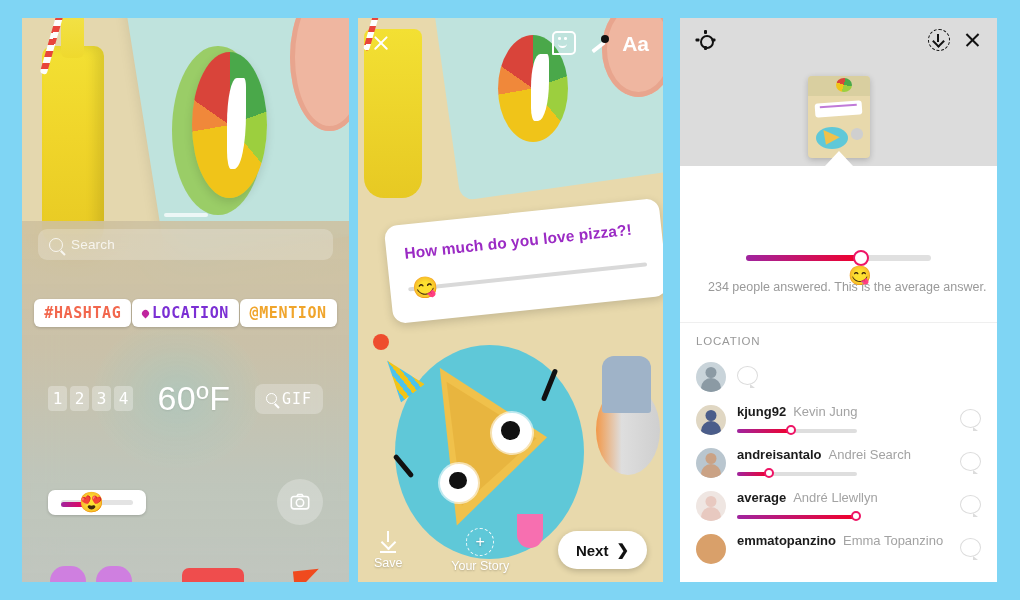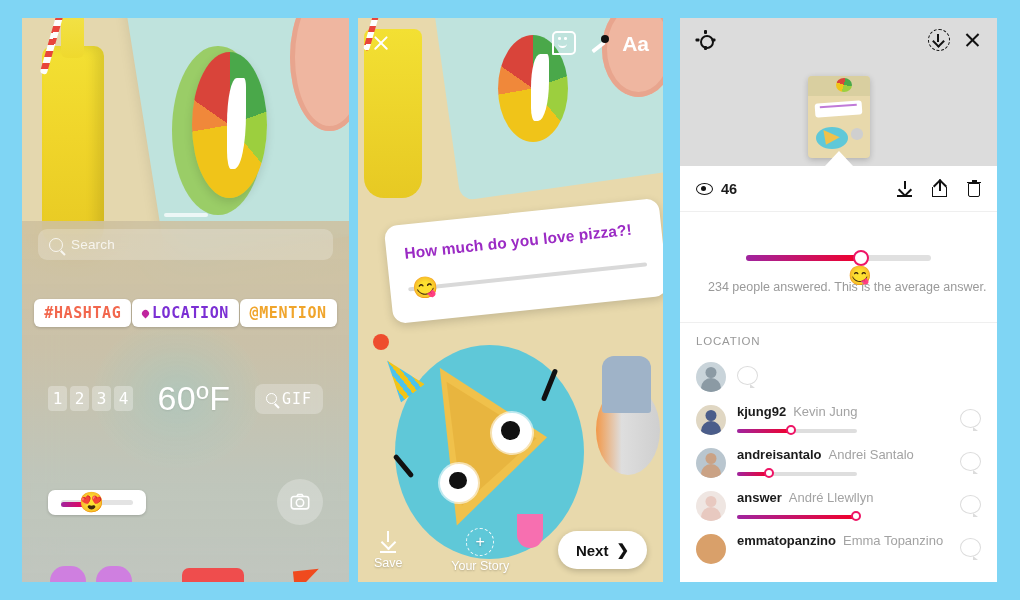--- a/index.html
+++ b/index.html
@@ -437,45 +437,20 @@
         <div class="t-card">
             <div class="t-q"></div>
           </div>
         <div class="t-plate"></div>
         <div class="t-pizza"></div>
         <div class="t-can"></div>
       </div>
       <div class="pointer"></div>
     </div>
 
-    <div class="views-row">
-      <div class="views-left">
-        <span class="eye-ic">
-            <i></i>
-          </span>
-        <span>46</span>
-      </div>
-      <div class="views-right">
-        <div class="ic-dl">
-            <span class="a"></span>
-            <span class="b"></span>
-            <span class="c"></span>
-          </div>
-        <div class="ic-share">
-            <span class="box"></span>
-            <span class="ar"></span>
-            <span class="hd"></span>
-          </div>
-        <div class="ic-trash">
-            <span class="hl"></span>
-            <span class="ld"></span>
-            <span class="bd"></span>
-          </div>
-      </div>
-    </div>
 
     <div class="avg-block">
       <div class="avg-slider">
         <div class="avg-track"></div>
         <div class="avg-fill" id="avg-fill" style="width: 62%;"></div>
         <div class="avg-knob" id="avg-knob" style="left: calc(62% - 8px);"></div>
         <div class="avg-emoji" id="avg-emoji" style="left: 62%;">😋</div>
       </div>
       <div class="avg-caption">234 people answered. This is the average answer.</div>
     </div>
@@ -508,38 +483,38 @@
           <div class="bub"></div>
         </div>
         <div class="ans-row">
           <div class="av" style="background:#b9c6cf">
             <u style="background:#caa285"></u>
             <i style="background:#caa285"></i>
           </div>
           <div class="ans-body">
             <div class="ans-names">
               <span class="ans-user">andreisantalo</span>
-              <span class="ans-full">Andrei Santalo</span>
+              <span class="ans-full">Andrei Search</span>
             </div>
             <div class="ans-slider">
               <div class="ans-track"></div>
               <div class="ans-fill" style="width: 27%;"></div>
               <div class="ans-knob" style="left: calc(27% - 5px);"></div>
             </div>
           </div>
           <div class="bub"></div>
         </div>
         <div class="ans-row">
           <div class="av" style="background:#efe6e2">
             <u style="background:#e8c9c0"></u>
             <i style="background:#e8c9c0"></i>
           </div>
           <div class="ans-body">
             <div class="ans-names">
-              <span class="ans-user">answer</span>
+              <span class="ans-user">average</span>
               <span class="ans-full">André Llewllyn</span>
             </div>
             <div class="ans-slider">
               <div class="ans-track"></div>
               <div class="ans-fill" style="width: 99%;"></div>
               <div class="ans-knob" style="left: calc(99% - 5px);"></div>
             </div>
           </div>
           <div class="bub"></div>
         </div>

